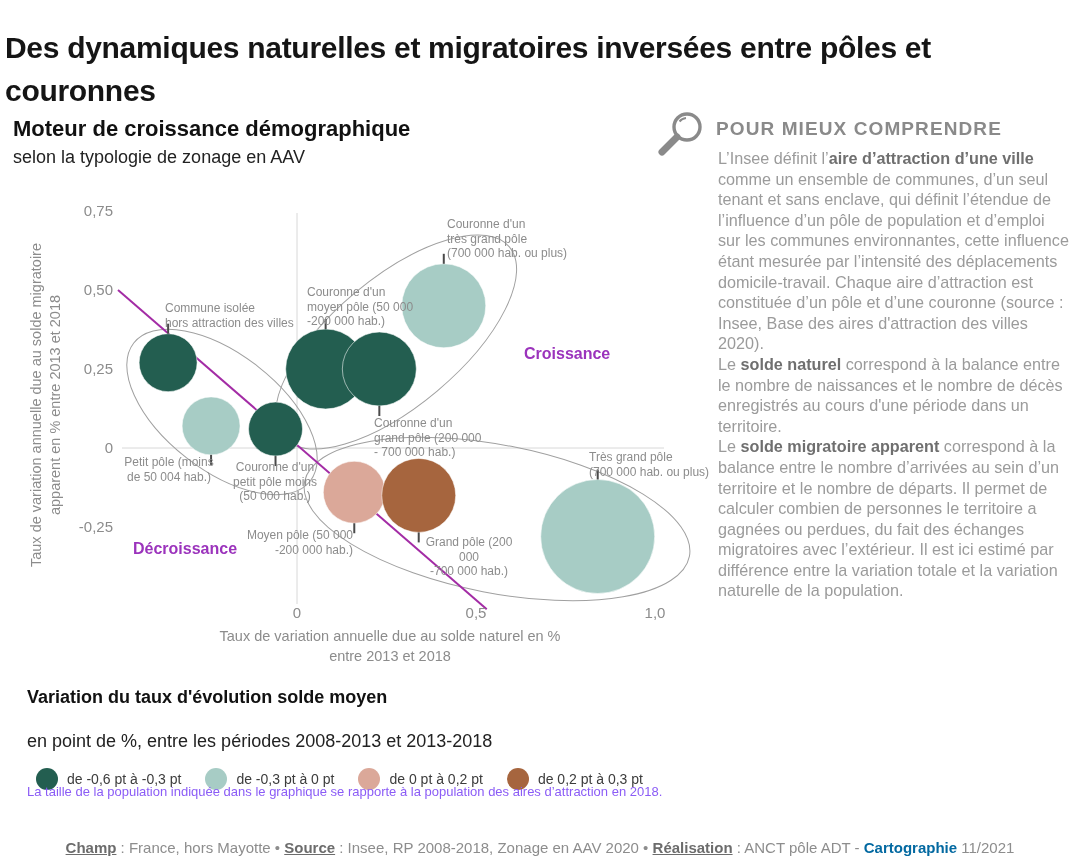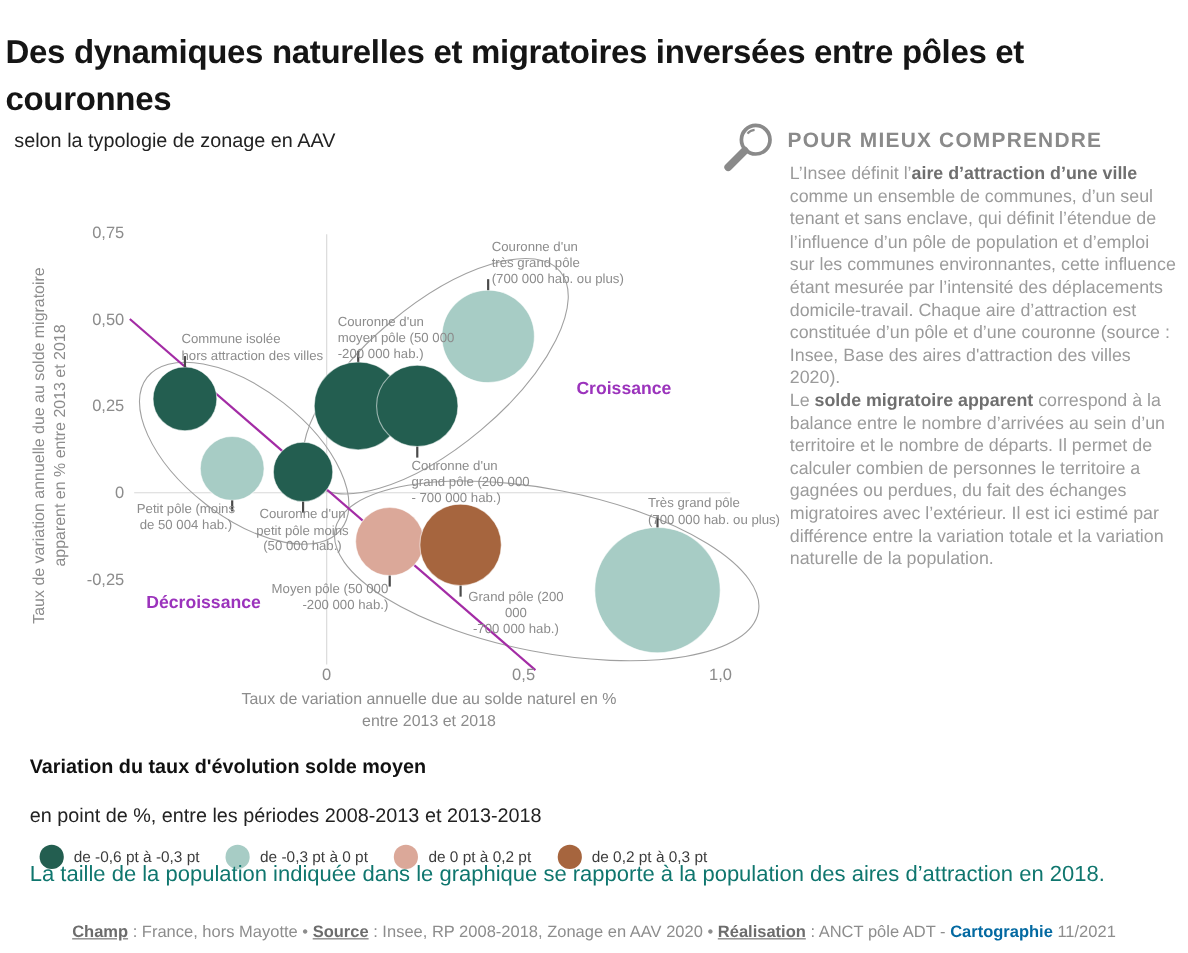--- a/index.html
+++ b/index.html
@@ -40,31 +40,32 @@
   
   #legend{left:27px;top:686px;}
   .lg-title{font-size:18px;font-weight:700;line-height:22px;color:#111;}
   .lg-sub{font-size:18px;line-height:22px;color:#222;margin-top:22px;}
   #legend-items{display:flex;align-items:center;gap:24px;margin-top:16px;margin-left:9px;}
   .lg-item{display:flex;align-items:center;gap:9px;}
   .lg-dot{width:22px;height:22px;border-radius:50%;flex:0 0 auto;}
   .lg-label{font-size:14px;color:#3C3C3C;}
 
   
-  #note{left:27px;top:784px;font-size:20px;color:#0f766e;}
+  #note{left:27px;top:784px;font-size:13px;color:#8b5cf6;}
   #footer{left:0;top:839px;width:1080px;text-align:center;font-size:15px;color:#8D8D8D;}
   #footer .fb{font-weight:700;color:#6C6C6C;text-decoration:underline;}
   #footer .brand{font-weight:700;color:#0369a1;}
 </style>
 </head>
 <body>
 
 <h1 id="main-title" class="abs">Des dynamiques naturelles et migratoires inversées entre pôles et couronnes</h1>
 
 <div id="chart-subtitle" class="abs">
+  <div class="cs-bold">Moteur de croissance démographique</div>
   <div class="cs-sub">selon la typologie de zonage en AAV</div>
 </div>
 
 <div id="chart" class="abs">
   <svg id="chart-svg" width="720" height="660" viewBox="0 0 720 660">
       <line x1="297" y1="213" x2="297" y2="604" stroke="#D8D8D8" stroke-width="1"></line>
       <line x1="122" y1="448" x2="664" y2="448" stroke="#D8D8D8" stroke-width="1"></line>
       <ellipse cx="222" cy="412" rx="112" ry="58" transform="rotate(38 222 412)" fill="none" stroke="#A0A0A0" stroke-width="1"></ellipse>
       <ellipse cx="396" cy="342" rx="148" ry="64" transform="rotate(-40 396 342)" fill="none" stroke="#A0A0A0" stroke-width="1"></ellipse>
       <ellipse cx="497" cy="519" rx="196" ry="74" transform="rotate(11 497 519)" fill="none" stroke="#A0A0A0" stroke-width="1"></ellipse>
@@ -136,20 +137,21 @@
   <svg id="magnifier" width="58" height="58" viewBox="0 0 58 58">
     <circle cx="35" cy="23" r="13" fill="none" stroke="#8A8A8A" stroke-width="3.4"></circle>
     <path d="M 27.5 17.5 A 9.5 9.5 0 0 1 34 14" fill="none" stroke="#8A8A8A" stroke-width="2"></path>
     <line x1="25" y1="33" x2="10" y2="48" stroke="#8A8A8A" stroke-width="7" stroke-linecap="round"></line>
   </svg>
   <div id="info-head">
     <span id="info-heading">POUR MIEUX COMPRENDRE</span>
   </div>
   <div id="info-body">
     <div class="para"><span>L’Insee définit l’</span><span class="b">aire d’attraction d’une ville</span><span> comme un ensemble de communes, d’un seul tenant et sans enclave, qui définit l’étendue de l’influence d’un pôle de population et d’emploi sur les communes environnantes, cette influence étant mesurée par l’intensité des déplacements domicile-travail. Chaque aire d’attraction est constituée d’un pôle et d’une couronne (source : Insee, Base des aires d'attraction des villes 2020).</span></div>
+    <div class="para"><span>Le </span><span class="b">solde naturel</span><span> correspond à la balance entre le nombre de naissances et le nombre de décès enregistrés au cours d'une période dans un territoire.</span></div>
     <div class="para"><span>Le </span><span class="b">solde migratoire apparent</span><span> correspond à la balance entre le nombre d’arrivées au sein d’un territoire et le nombre de départs. Il permet de calculer combien de personnes le territoire a gagnées ou perdues, du fait des échanges migra­toires avec l’extérieur. Il est ici estimé par différence entre la variation totale et la variation naturelle de la population.</span></div>
   </div>
 </div>
 
 <div id="legend" class="abs">
   <div class="lg-title">Variation du taux d'évolution solde moyen</div>
   <div class="lg-sub">en point de %, entre les périodes 2008-2013 et 2013-2018</div>
   <div id="legend-items">
     <div class="lg-item">
       <span class="lg-dot" style="background: rgb(35, 94, 80);"></span>

